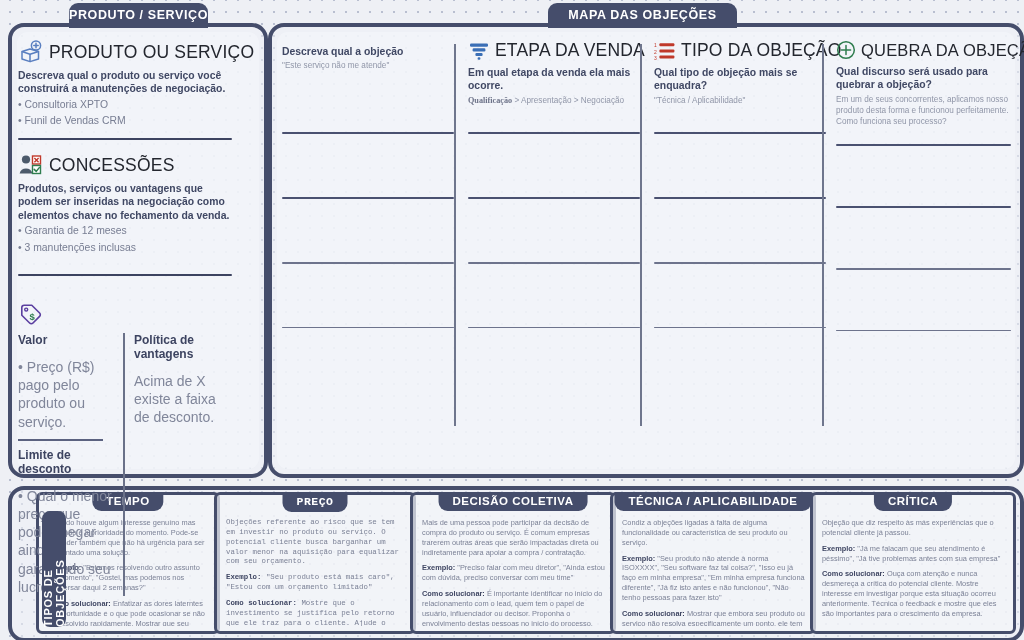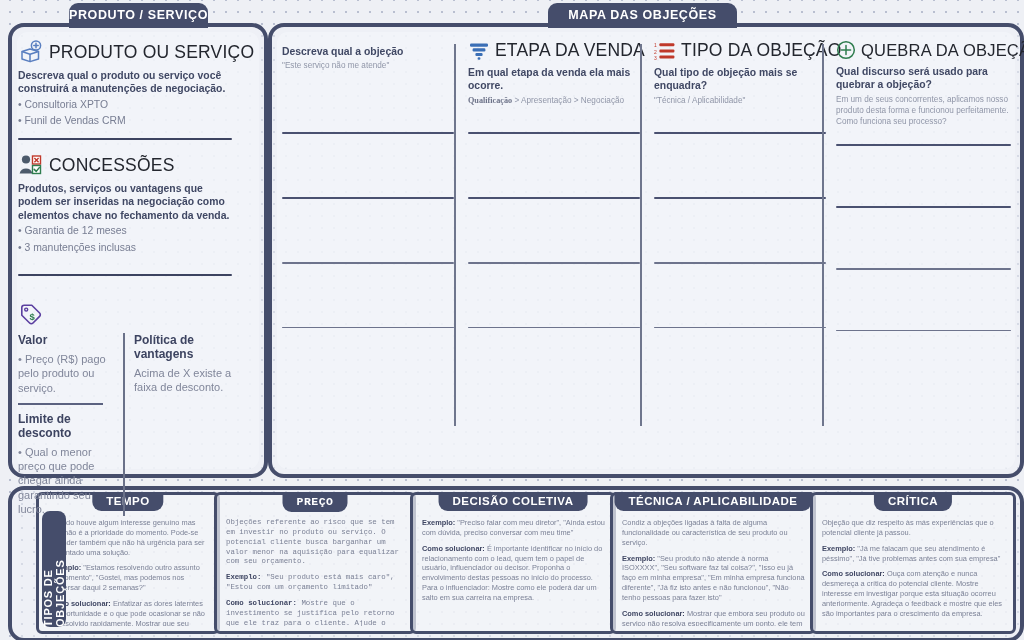--- a/index.html
+++ b/index.html
@@ -78,21 +78,21 @@
   .lblock{position:absolute;left:18px;width:214px;}
   #blk-produto{top:40px;}
   #blk-concessoes{top:153px;}
   #blk-preco{top:303px;}
 
   .price-grid{display:flex;margin-top:6px;}
   .price-col{width:50%;box-sizing:border-box;}
   .price-col.left{padding-right:8px;border-right:2px solid #6a7189;}
   .price-col.right{padding-left:9px;}
   .price-h{font-weight:bold;font-size:12px;color:#3d4461;}
-  .price-t{font-size:11px;line-height:1.3;color:#80869a;margin-top:5px;}
+  .price-t{font-size:14px;line-height:1.3;color:#80869a;margin-top:11px;}
   .mini-div{height:2px;background:#5b6280;margin:8px 0 7px;width:100%;}
 
   
   .rcol{position:absolute;top:40px;width:172px;height:392px;}
   #rcol-0{left:282px;}
   #rcol-1{left:468px;}
   #rcol-2{left:654px;}
   #rcol-3{left:836px;width:175px;}
   .rcol .vsep{
     position:absolute;left:-14px;top:4px;bottom:6px;width:2px;background:#6f768d;
@@ -327,36 +327,37 @@
     <div class="bbody">
       <p>Objeções referente ao risco que se tem em investir no produto ou serviço. O potencial cliente busca barganhar um valor menor na aquisição para equalizar com seu orçamento.</p>
       <p><b>Exemplo:</b><span> "Seu produto está mais caro", "Estou com um orçamento limitado"</span></p>
       <p><b>Como solucionar:</b><span> Mostre que o investimento se justifica pelo retorno que ele traz para o cliente. Ajude o cliente entender quanto tempo ele terá o retorno sobre o que investiu. Mostre qual a transformação seu produto ou serviço levará ao cliente, não somente na questão financeira, mas também na facilidade, economia de tempo, redução de risco, etc.</span></p>
     </div>
   </div>
 
   <div class="bcard" id="bc-2">
     <div class="btab">DECISÃO COLETIVA</div>
     <div class="bbody">
+      <p>Mais de uma pessoa pode participar da decisão de compra do produto ou serviço. É comum empresas trarerem outras áreas que serão impactadas direta ou indiretamente para apoiar a compra / contratação.</p>
       <p><b>Exemplo:</b><span> "Preciso falar com meu diretor", "Ainda estou com dúvida, preciso conversar com meu time"</span></p>
       <p><b>Como solucionar:</b><span> É importante identificar no início do relacionamento com o lead, quem tem o papel de usuário, influenciador ou decisor. Proponha o envolvimento destas pessoas no início do processo. Para o influenciador: Mostre como ele poderá dar um salto em sua carreira na empresa.</span></p>
     </div>
   </div>
 
   <div class="bcard" id="bc-3">
     <div class="btab">TÉCNICA / APLICABILIDADE</div>
     <div class="bbody">
       <p>Condiz a objeções ligadas à falta de alguma funcionalidade ou característica de seu produto ou serviço.</p>
       <p><b>Exemplo:</b><span> "Seu produto não atende à norma ISOXXXX", "Seu software faz tal coisa?", "Isso eu já faço em minha empresa", "Em minha empresa funciona diferente", "Já fiz isto antes e não funcionou", "Não tenho pessoas para fazer isto"</span></p>
       <p><b>Como solucionar:</b><span> Mostrar que embora seu produto ou serviço não resolva especificamente um ponto, ele tem capacidade para resolver outras coisas. Busque saber se realmente a falta da característica é um fator decisivo e desqualifica os demais atributos do produto ou serviço. Mostrar como seu produto ou serviço se aplicou no processo de outros clientes.</span></p>
     </div>
   </div>
 
   <div class="bcard" id="bc-4">
     <div class="btab">CRÍTICA</div>
     <div class="bbody">
       <p>Objeção que diz respeito às más experiências que o potencial cliente já passou.</p>
       <p><b>Exemplo:</b><span> "Já me falacam que seu atendimento é péssimo", "Já tive problemas antes com sua empresa"</span></p>
-      <p><b>Como solucionar:</b><span> Ouça com atenção e nunca desmereça a crítica do potencial cliente. Mostre interesse em investigar porque esta situação ocorreu anteriormente. Agradeça o feedback e mostre que eles são importantes para o crescimento da empresa.</span></p>
+      <p><b>Como solucionar:</b><span> Ouça com atenção e nunca desmereça a crítica do potencial cliente. Mostre interesse em investigar porque esta situação ocorreu anteriormente. Técnica o feedback e mostre que eles são importantes para o crescimento da empresa.</span></p>
     </div>
   </div>
 
 </div>
 
 </body></html>

